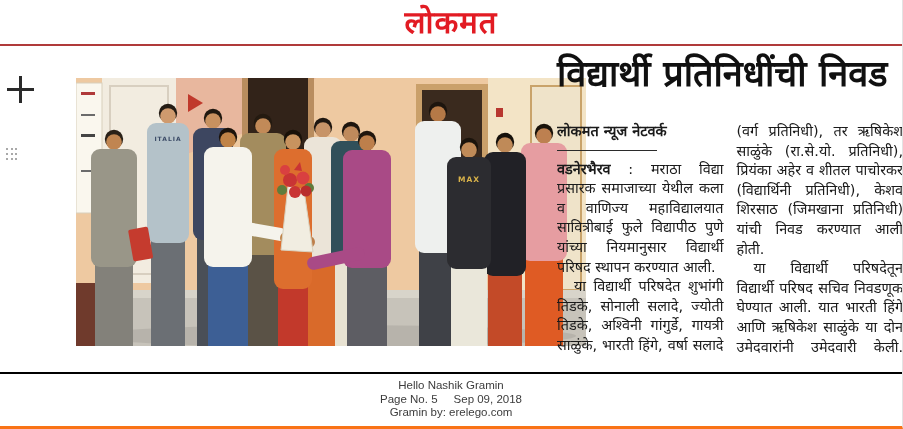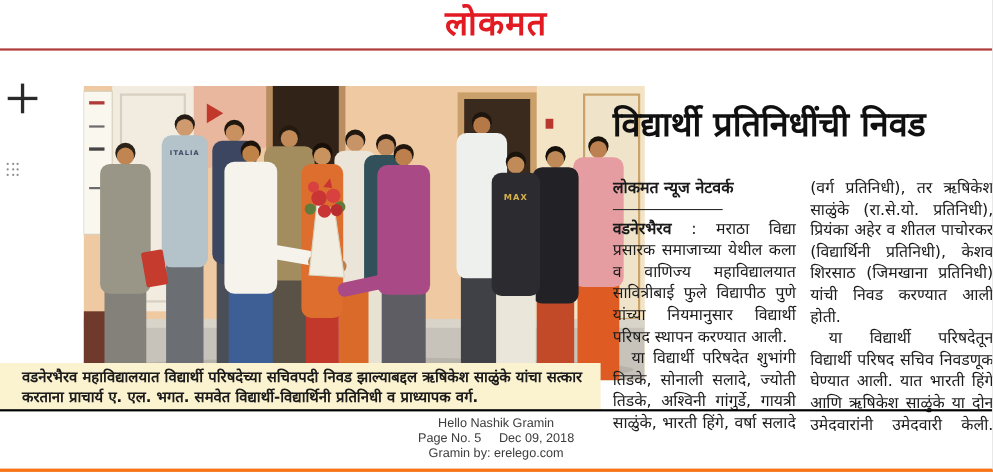--- a/index.html
+++ b/index.html
@@ -27,22 +27,22 @@
   .photo svg { display:block; }
   .caption {
     position:absolute; left:0; top:330px; width:546px; height:42px;
     background:#fbf2cf; color:#1b1b1b; font-weight:bold;
     font-size:13.5px; line-height:18px; padding:4px 10px 0 20px; overflow:hidden;
   }
 
   
   .article { position:absolute; left:557px; top:52px; width:346px; }
   .headline {
-    font-size:31px; font-weight:700; color:#101010; line-height:44px;
-    white-space:nowrap; letter-spacing:0;margin-top:40px;
+    font-size:36px; font-weight:700; color:#101010; line-height:44px;
+    white-space:nowrap; letter-spacing:0;
   }
   .article-body {
     margin-top:26px; height:248px; overflow:hidden;
     column-count:2; column-gap:13px; column-fill:auto;
     font-size:14.4px; line-height:19.6px; color:#1a1a1a; text-align:justify;
   }
   .byline {
     font-weight:bold; font-size:14.5px; text-align:right;
     border-bottom:1.5px solid #2b2b2b; padding-bottom:8px; margin-bottom:9px; width:100px;
     white-space:nowrap;
@@ -210,37 +210,34 @@
         <circle cx="219" cy="114" r="6" fill="#c93434"></circle>
         <circle cx="230" cy="113" r="5.5" fill="#b82d2d"></circle>
         <circle cx="209" cy="92" r="5" fill="#d94040"></circle>
         <path d="M218,92 l6,-8 2,9 z" fill="#c93434"></path>
       </g>
       <text x="92" y="63" font-size="6" letter-spacing="1" text-anchor="middle" fill="#3a4a66" font-weight="bold">ITALIA</text>
       <text x="393" y="104" font-size="7.5" letter-spacing="1" text-anchor="middle" fill="#d8b24a" font-weight="bold">MAX</text>
     </svg>
   </figure>
 
-  <div class="caption">
-    <span>वडनेरभैरव महाविद्यालयात विद्यार्थी परिषदेच्या सचिवपदी निवड झाल्याबद्दल ऋषिकेश साळुंके यांचा सत्कार करताना प्राचार्य ए. एल. भगत. समवेत विद्यार्थी-विद्यार्थिनी प्रतिनिधी व प्राध्यापक वर्ग.</span>
-  </div>
 
   <section class="article">
     <h1 class="headline">विद्यार्थी प्रतिनिधींची निवड</h1>
     <div class="article-body">
       <div class="byline">लोकमत न्यूज नेटवर्क</div>
       <p class="p"><span class="dateline">वडनेरभैरव</span><span> : मराठा विद्या प्रसारक समाजाच्या येथील कला व वाणिज्य महाविद्यालयात सावित्रीबाई फुले विद्यापीठ पुणे यांच्या नियमानुसार विद्यार्थी परिषद स्थापन करण्यात आली.</span></p>
       <p class="p indent">या विद्यार्थी परिषदेत शुभांगी तिडके, सोनाली सलादे, ज्योती तिडके, अश्विनी गांगुर्डे, गायत्री साळुंके, भारती हिंगे, वर्षा सलादे (वर्ग प्रतिनिधी), तर ऋषिकेश साळुंके (रा.से.यो. प्रतिनिधी), प्रियंका अहेर व शीतल पाचोरकर (विद्यार्थिनी प्रतिनिधी), केशव शिरसाठ (जिमखाना प्रतिनिधी) यांची निवड करण्यात आली होती.</p>
       <p class="p indent">या विद्यार्थी परिषदेतून विद्यार्थी परिषद सचिव निवडणूक घेण्यात आली. यात भारती हिंगे आणि ऋषिकेश साळुंके या दोन उमेदवारांनी उमेदवारी केली. एकूण १२ विद्यार्थी परिषदेतील प्रतिनिधींनी मतदानाचा हक्क बजावला. ऋषिकेश साळुंके यांची सचिवपदी निवड झाली. या निवडीबद्दल प्राचार्य ए. एल. भगत यांनी त्यांचा सत्कार केला.</p>
     </div>
   </section>
 
   <div class="bottom-rule"></div>
 
   <footer class="footer">
     <div>Hello Nashik Gramin</div>
     <div>
-      <span>Page No. 5</span><span class="sep"></span><span>Dec 09, 2018</span>
+      <span>Page No. 5</span><span class="sep"></span><span>Sep 09, 2018</span>
     </div>
     <div>Gramin by: erelego.com</div>
   </footer>
 
 </div>
 
 </body></html>

